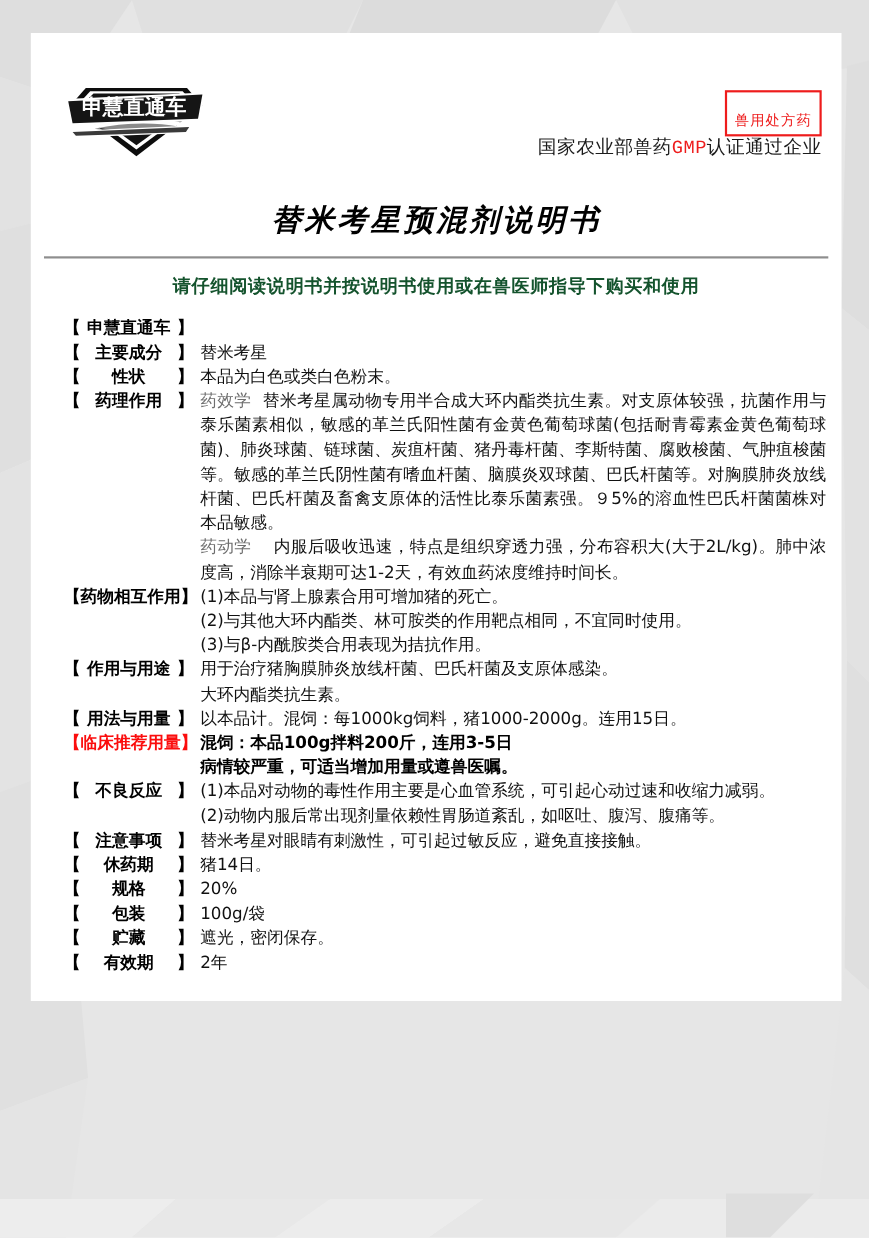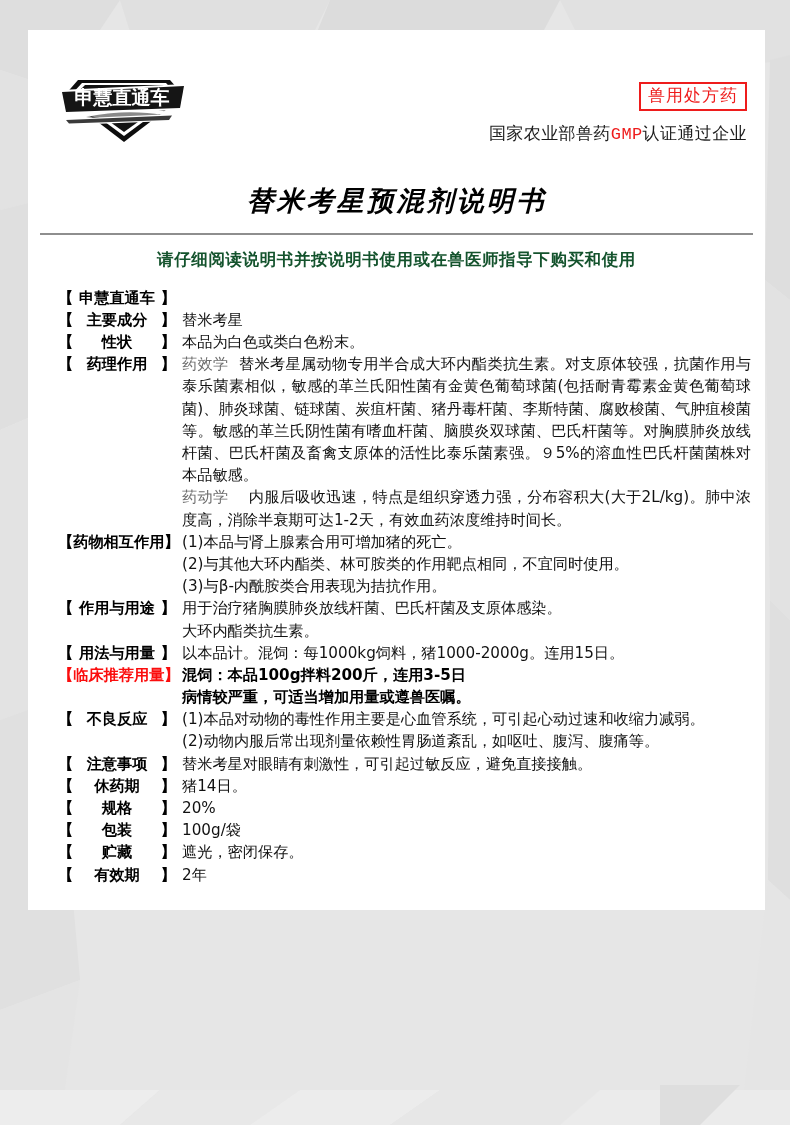--- a/index.html
+++ b/index.html
@@ -46,23 +46,23 @@
     top: 32px;
     width: 132px;
     height: 84px;
   }
   .rx-box {
     position: absolute;
     right: 18px;
     top: 52px;
     border: 2px solid #ee1c1c;
     color: #ee1c1c;
-    font-size: 17px;
+    font-size: 13px;
     line-height: 1;
-    padding: 3px 7px 5px 7px;
+    padding: 20px 7px 5px 7px;
     letter-spacing: 1px;
     font-family: "DejaVu Serif", "Liberation Serif", serif;
     white-space: nowrap;
   }
   .gmp-line {
     position: absolute;
     right: 18px;
     top: 92px;
     font-size: 17px;
     color: #1b1b1b;

